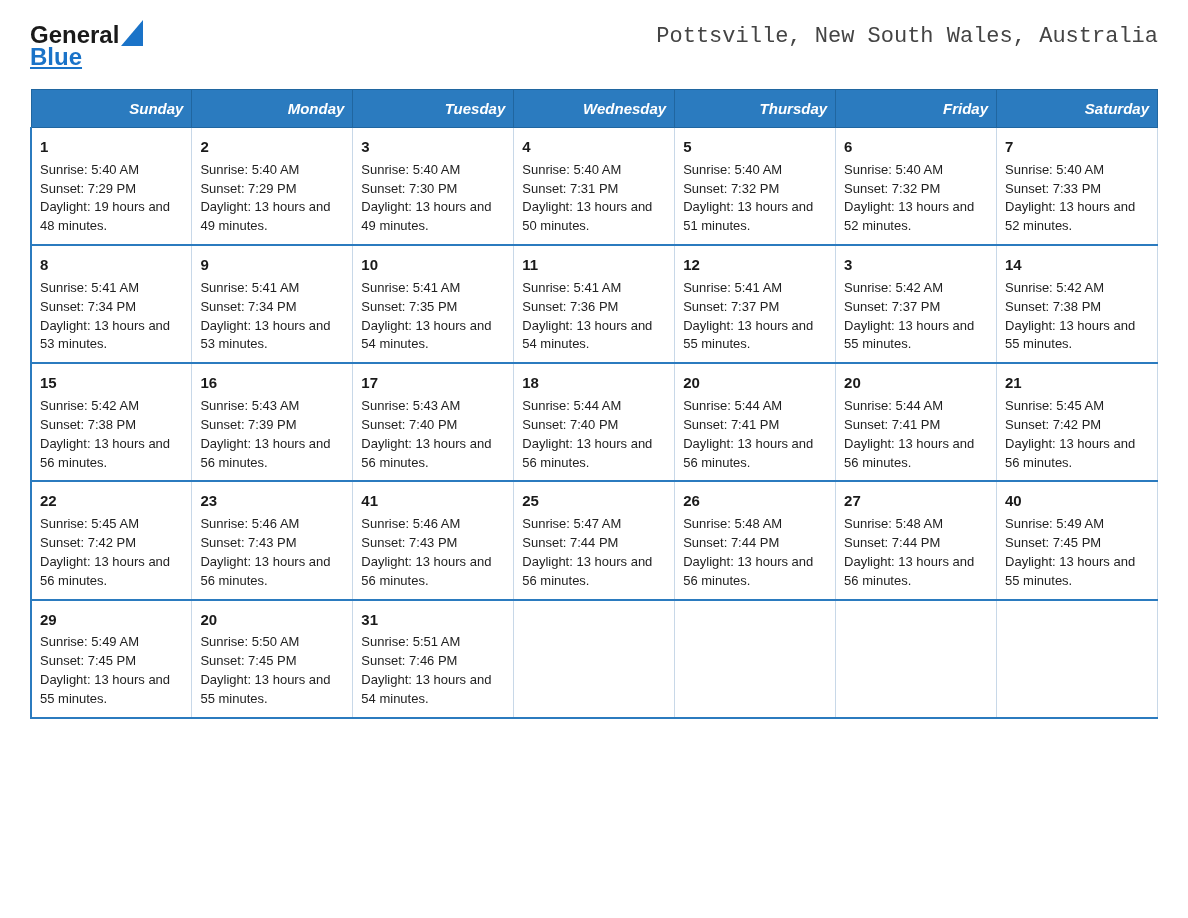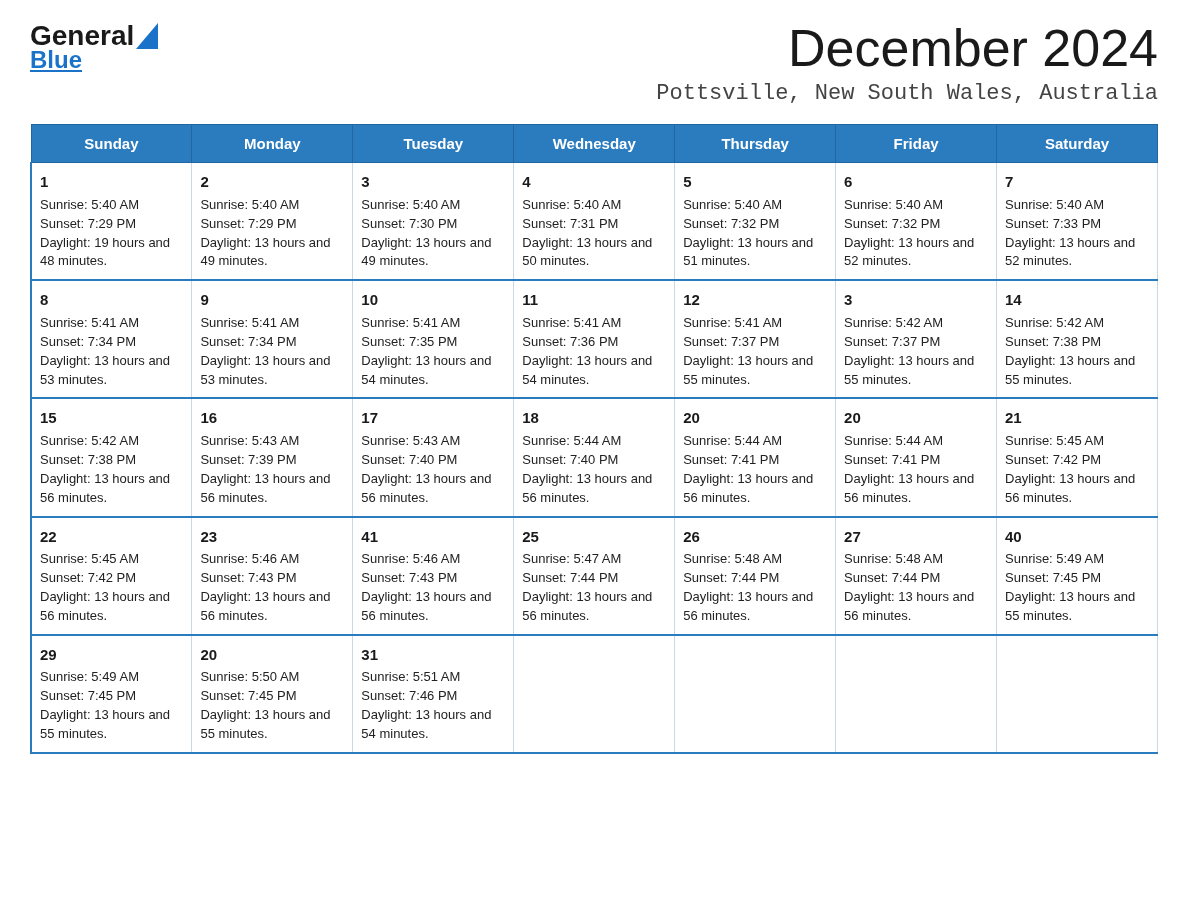--- a/index.html
+++ b/index.html
@@ -47,22 +47,23 @@
       width: 100%;
       border-collapse: collapse;
       table-layout: fixed;
     }
     thead th {
       background-color: #2b7bbf;
       color: #ffffff;
       font-size: 15px;
       font-weight: bold;
       padding: 10px 8px;
-      text-align: center;
+      text-align: right;
       border: 1px solid #2066a0;
+      font-style: italic;
     }
     tbody td {
       border: 1px solid #c8d8e8;
       vertical-align: top;
       padding: 8px 8px;
       font-size: 13px;
       color: #222;
       line-height: 1.45;
       min-height: 90px;
       background: #fff;
@@ -81,30 +82,29 @@
       border-bottom: 2px solid #2b7bbf;
     }
   </style>
 </head>
 <body>
 
 <div class="header">
   <div class="logo">
     <div class="logo-icon">
       <div style="display:flex; align-items:flex-end; gap:0;">
-        <span style="font-size:28px; font-weight:bold; color:#1a1a1a;">General</span>
+        <span style="font-size:24px; font-weight:bold; color:#1a1a1a;">General</span>
         <svg width="22" height="26" viewBox="0 0 22 26" style="margin-left:2px; margin-bottom:3px;">
           <polygon points="0,26 22,26 22,0" fill="#1a73c8"></polygon>
         </svg>
       </div>
       <span style="font-size:24px; font-weight:bold; color:#1a73c8; margin-top:-6px; margin-left:0;text-decoration:underline;">Blue</span>
     </div>
   </div>
   <div class="title-block">
-    <h1>December 2024</h1>
     <h2>Pottsville, New South Wales, Australia</h2>
   </div>
 </div>
 
 <table>
   <thead>
     <tr id="header-row">
         <th>Sunday</th>
         <th>Monday</th>
         <th>Tuesday</th>

